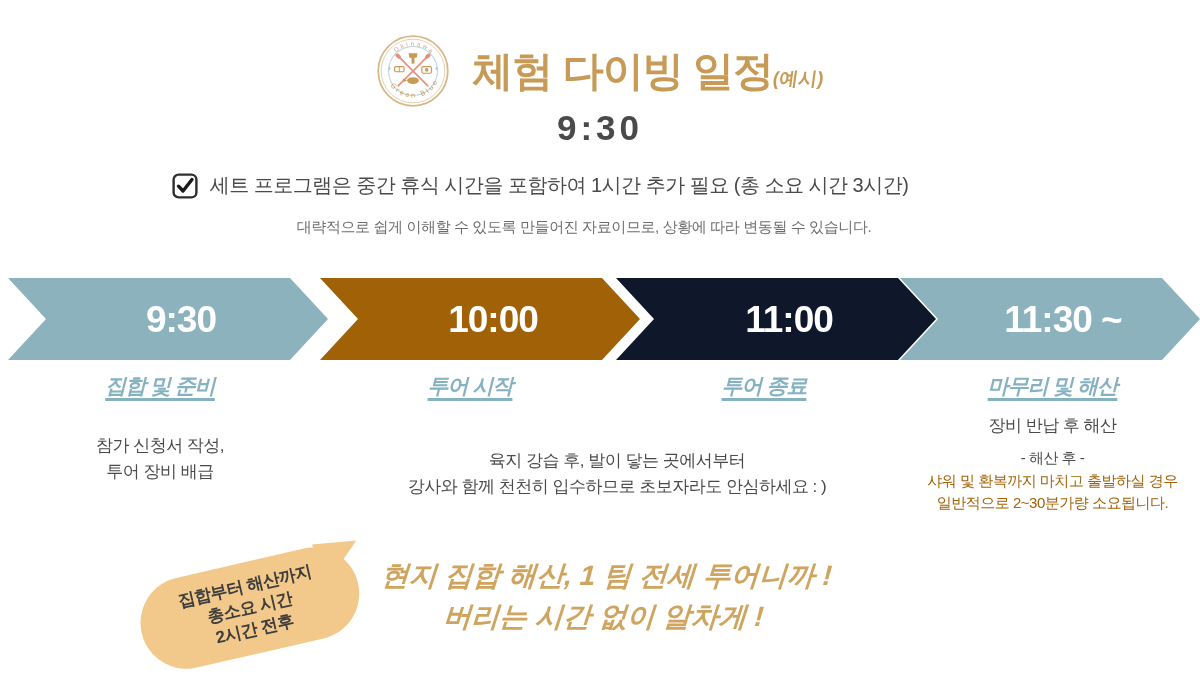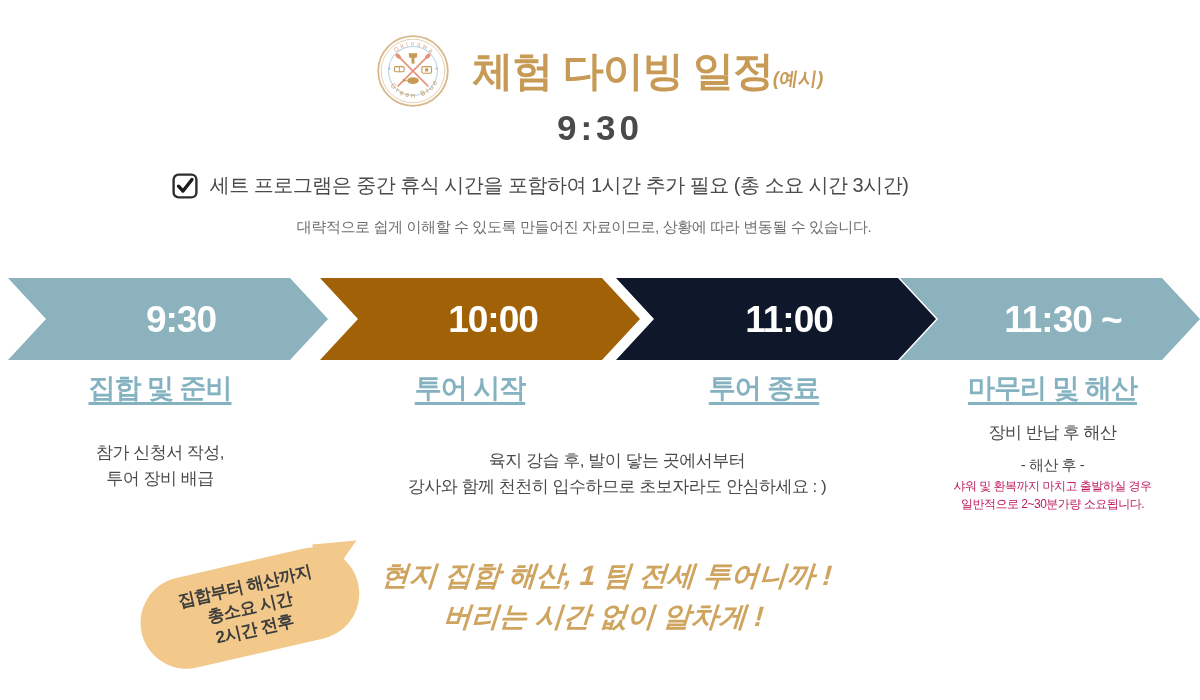--- a/index.html
+++ b/index.html
@@ -134,29 +134,30 @@
     left: 0;
     width: 1200px;
     height: 200px;
   }
   .step-col {
     position: absolute;
     top: 0;
     text-align: center;
   }
   .step-label {
-    font-size: 27px;
+    font-size: 21px;
     font-weight: bold;
     color: #84b2c0;
     text-decoration: underline;
     text-underline-offset: 5px;
     text-decoration-thickness: 3px;
     letter-spacing: -1px;
     line-height: 1.1;
     white-space: nowrap;
+    font-style: italic;
   }
   .step-desc {
     margin-top: 36px;
     font-size: 17px;
     color: #4a4a4a;
     line-height: 1.55;
     letter-spacing: -0.5px;
     white-space: pre-line;
   }
   .step-desc-wide {
@@ -168,22 +169,22 @@
     white-space: pre-line;
   }
   .step-after-title {
     margin-top: 8px;
     font-size: 15px;
     color: #4a4a4a;
     line-height: 1.5;
     letter-spacing: -0.5px;
   }
   .step-after-body {
-    font-size: 12px;
-    color: #be185d;
+    font-size: 15px;
+    color: #a16207;
     line-height: 1.5;
     letter-spacing: -0.5px;
     white-space: pre-line;
   }
 
   
   .bubble-wrap {
     position: absolute;
     left: 140px;
     top: 552px;

